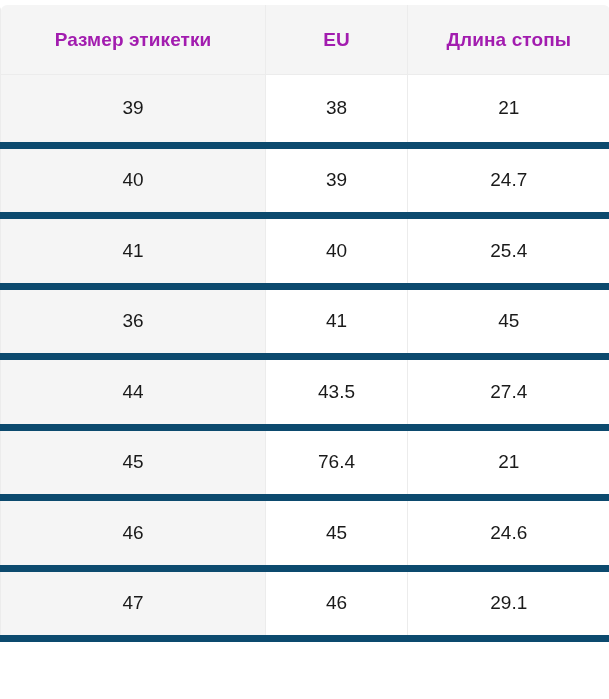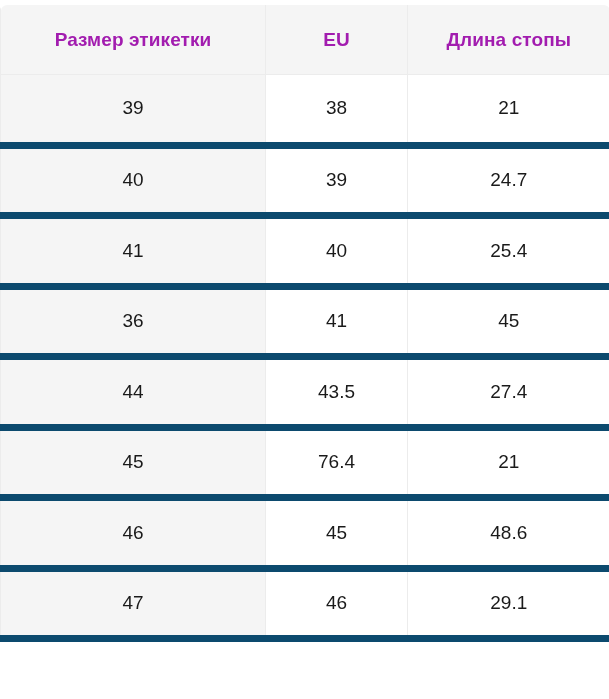--- a/index.html
+++ b/index.html
@@ -127,21 +127,21 @@
           <td class="cell-foot">27.4</td>
         </tr>
         <tr>
           <td class="cell-label">45</td>
           <td class="cell-eu">76.4</td>
           <td class="cell-foot">21</td>
         </tr>
         <tr>
           <td class="cell-label">46</td>
           <td class="cell-eu">45</td>
-          <td class="cell-foot">48.6</td>
+          <td class="cell-foot">24.6</td>
         </tr>
         <tr>
           <td class="cell-label">47</td>
           <td class="cell-eu">46</td>
           <td class="cell-foot">29.1</td>
         </tr>
       </tbody>
   </table>
 </div>
 

